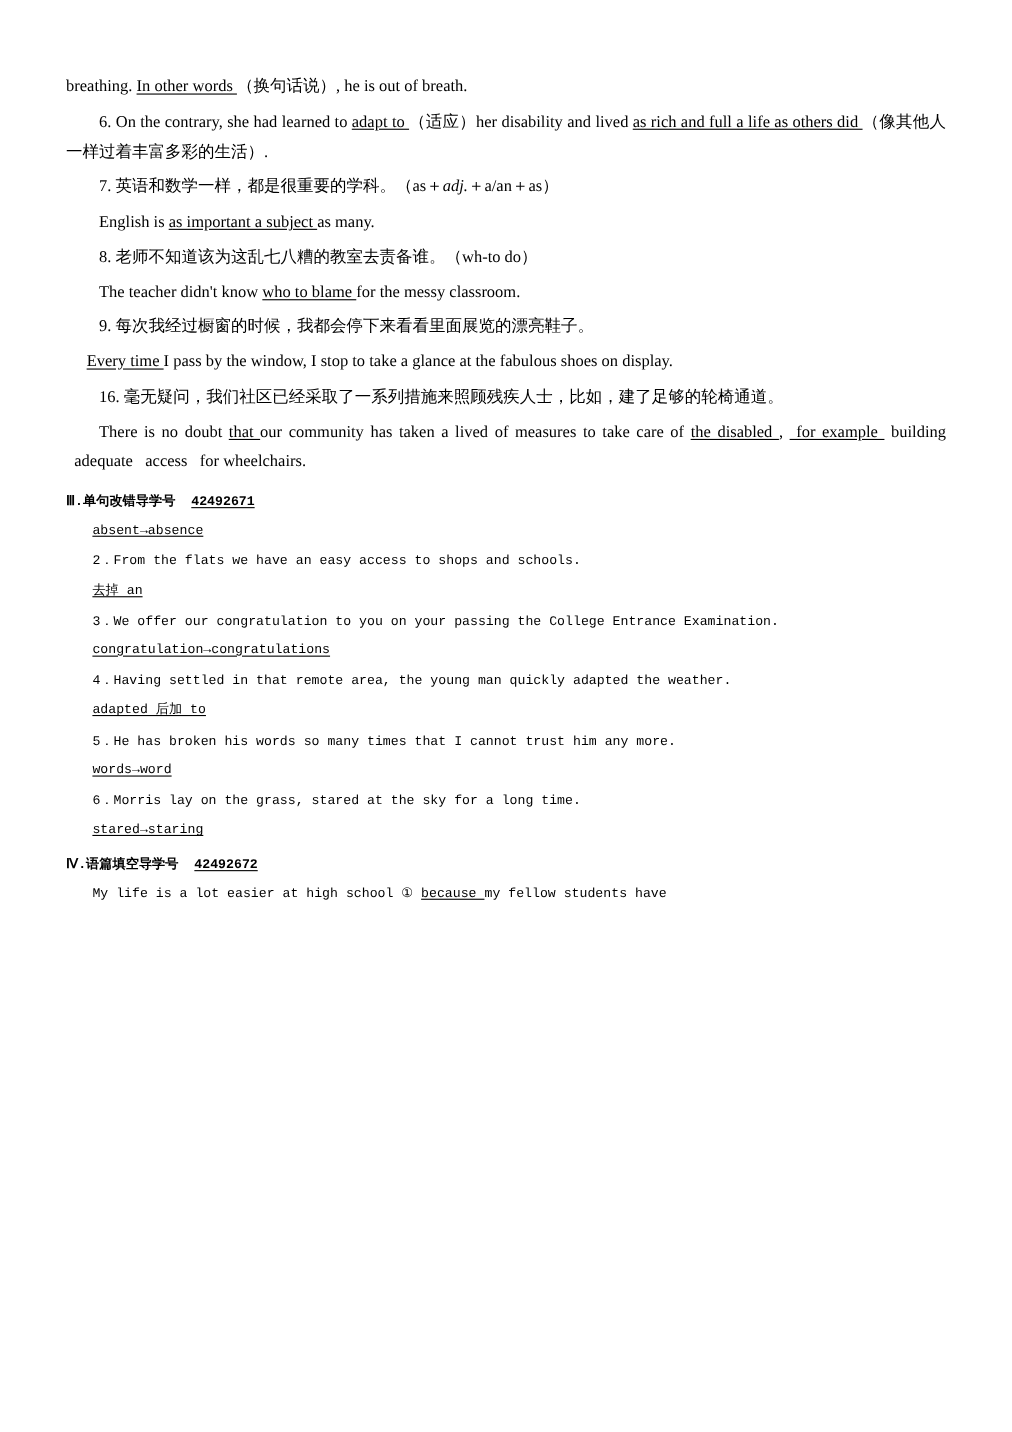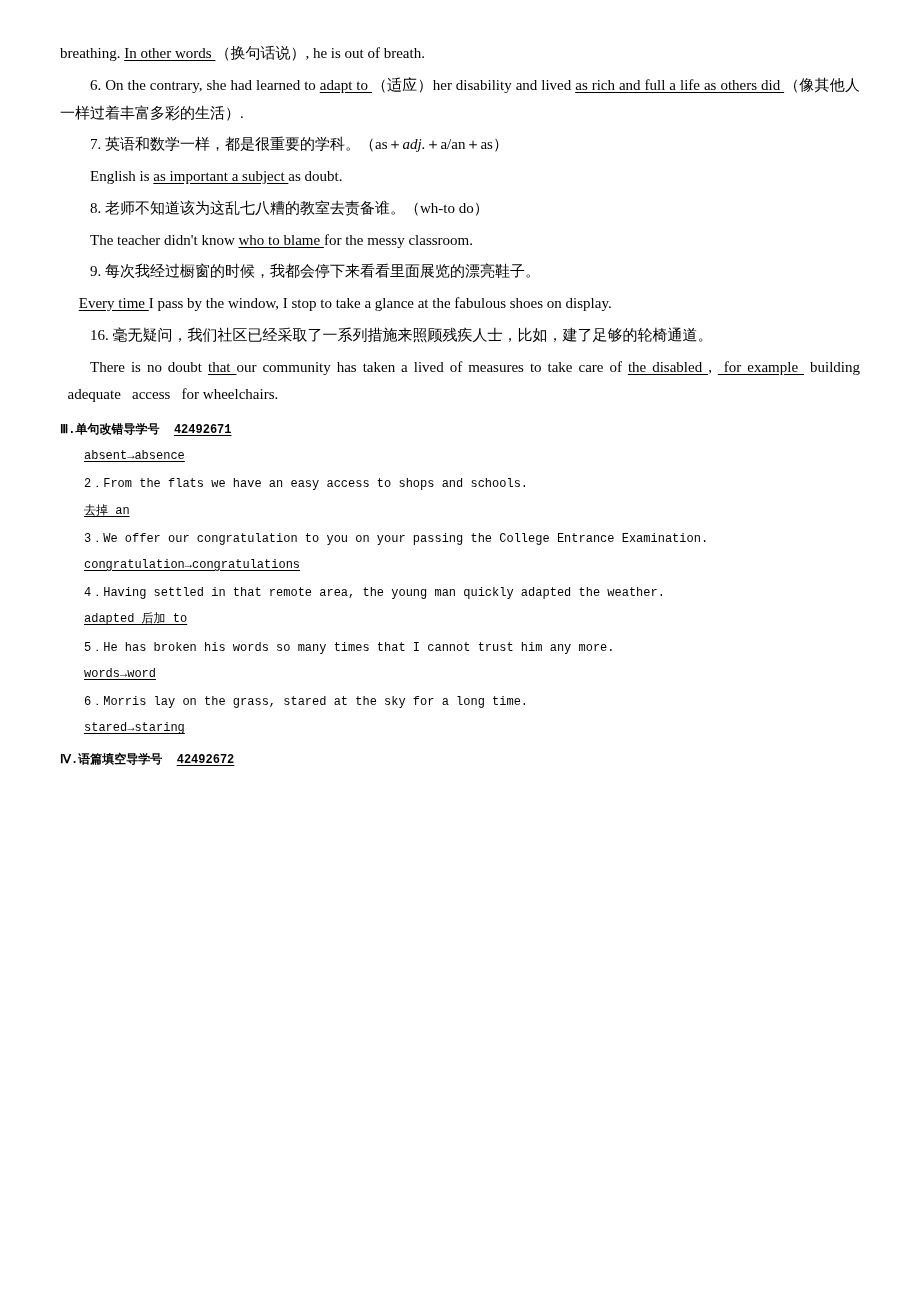--- a/index.html
+++ b/index.html
@@ -14,20 +14,21 @@
       line-height: 1.8;
       color: #000000;
       padding: 40px 60px;
       max-width: 920px;
       margin: 0 auto;
     }
     .content {
       font-family: "SimSun", "宋体", "Times New Roman", serif;
       font-size: 15px;
       line-height: 1.85;
+      margin-top: 26px;
     }
     p {
       text-align: justify;
       margin-bottom: 4px;
     }
     .indent {
       text-indent: 2em;
     }
     .underline {
       text-decoration: underline;
@@ -68,21 +69,21 @@
     <span class="underline"> as rich and full a life as others did </span>
     <span> （像其他人一样过着丰富多彩的生活）.</span>
   </p>
 
   <p class="indent">
     <span>7. 英语和数学一样，都是很重要的学科。（as＋<em>adj.</em>＋a/an＋as）</span>
   </p>
   <p class="indent">
     <span>English is </span>
     <span class="underline"> as important a subject </span>
-    <span> as doubt.</span>
+    <span> as many.</span>
   </p>
 
   <p class="indent">
     <span>8. 老师不知道该为这乱七八糟的教室去责备谁。（wh-to do）</span>
   </p>
   <p class="indent">
     <span>The teacher didn't know </span>
     <span class="underline"> who to blame </span>
     <span> for the messy classroom.</span>
   </p>
@@ -149,14 +150,19 @@
     <span>6．Morris lay on the grass, stared at the sky for a long time.</span>
   </p>
   <p class="correction-line monospace-section">
     <span>stared→staring</span>
   </p>
 
   <p class="section-heading monospace-section" style="margin-top:10px;">
     <span>Ⅳ.语篇填空</span><span>导学号&nbsp;&nbsp;<span class="underline">42492672</span></span>
   </p>
 
+  <p class="indent monospace-section">
+    <span>My life is a lot easier at high school ① </span>
+    <span class="underline"> because </span>
+    <span> my fellow students have</span>
+  </p>
 
 </div>
 
 </body></html>

